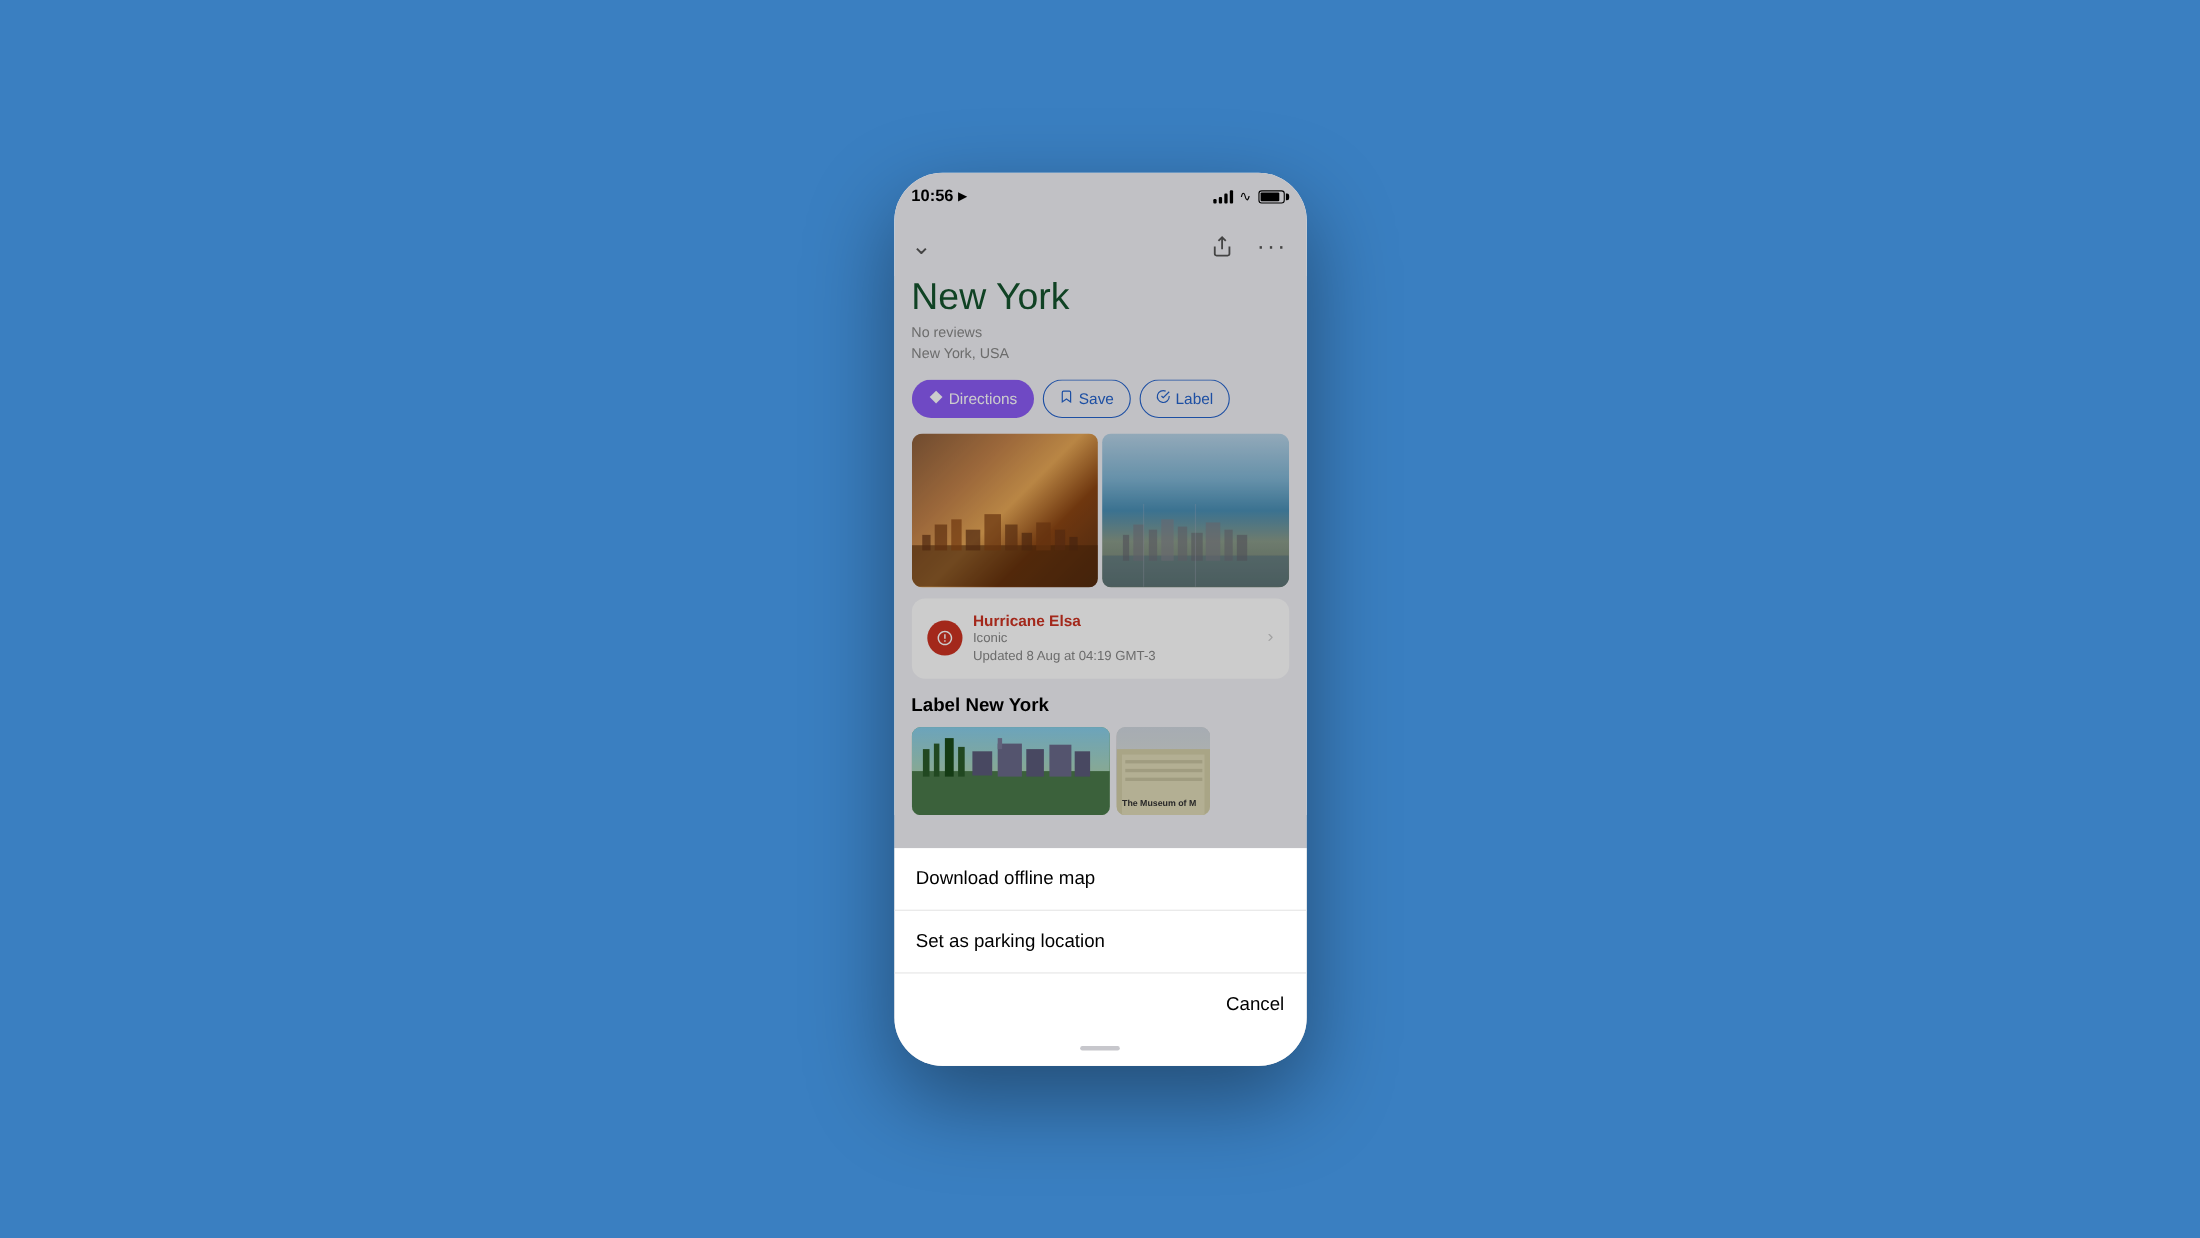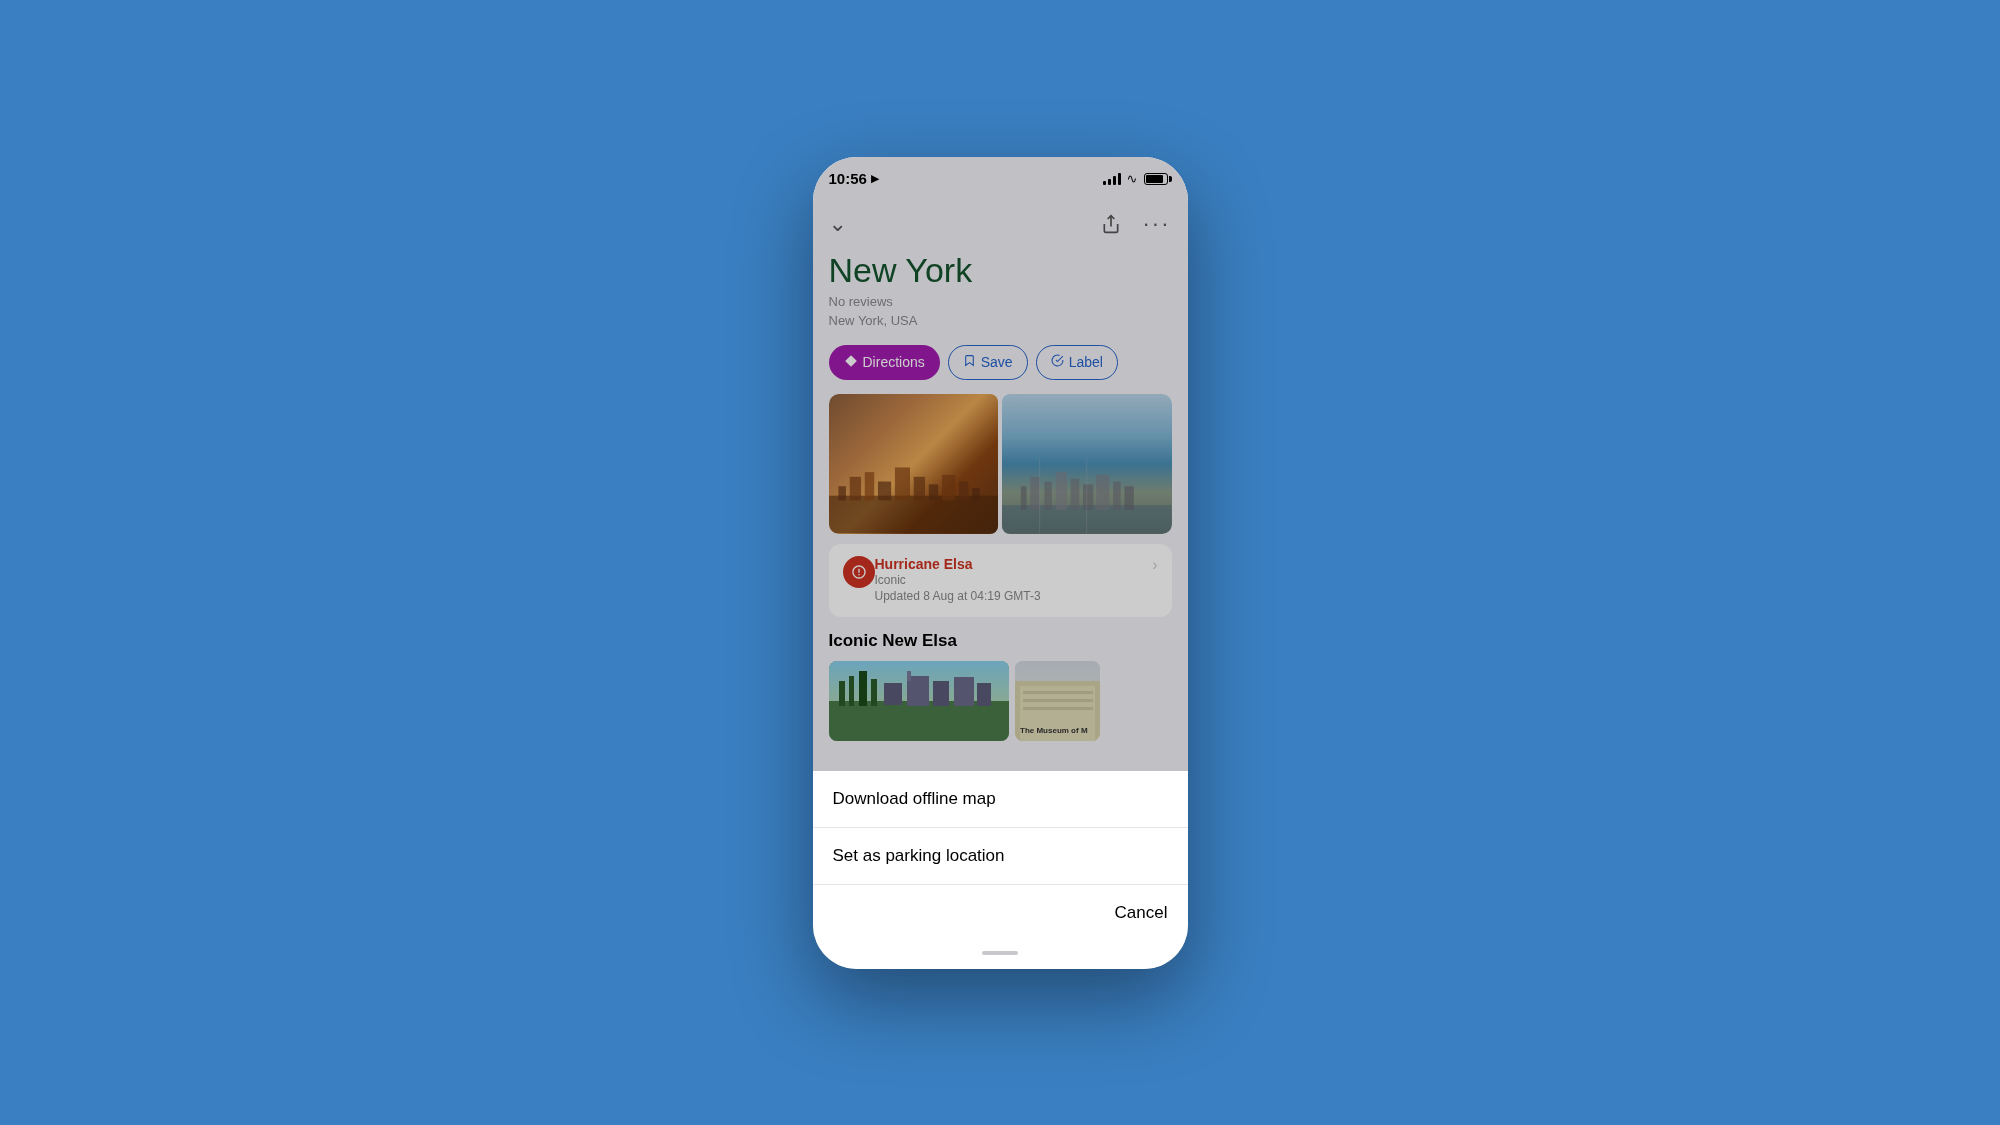--- a/index.html
+++ b/index.html
@@ -148,21 +148,21 @@
       gap: 5px;
       padding: 8px 14px;
       border-radius: 20px;
       font-size: 14px;
       font-weight: 500;
       cursor: pointer;
       white-space: nowrap;
       border: 1.5px solid transparent;
     }
     .action-btn.primary {
-      background: #a21caf;
+      background: #8b5cf6;
       color: #fff;
     }
     .action-btn.secondary {
       background: transparent;
       border-color: #2563cc;
       color: #2563cc;
     }
     .btn-icon {
       font-size: 14px;
     }
@@ -201,22 +201,22 @@
       width: 100%;
     }
 
     
     .alert-card {
       background: #fff;
       border-radius: 12px;
       padding: 12px 14px;
       margin-bottom: 14px;
       display: flex;
-      align-items: flex-start;
-      gap: 0;
+      align-items: center;
+      gap: 10px;
       cursor: pointer;
     }
     .alert-icon {
       width: 32px;
       height: 32px;
       background: #cc3322;
       border-radius: 50%;
       display: flex;
       align-items: center;
       justify-content: center;
@@ -438,21 +438,21 @@
           </svg>
         </div>
         <div class="alert-info">
           <div class="alert-title">Hurricane Elsa</div>
           <div class="alert-subtitle">Iconic</div>
           <div class="alert-subtitle">Updated 8 Aug at 04:19 GMT-3</div>
         </div>
         <span class="alert-chevron">›</span>
       </div>
 
-      <div class="section-title">Iconic New Elsa</div>
+      <div class="section-title">Label New York</div>
       <div class="iconic-strip">
         <div class="iconic-item iconic-item-1">
           <svg width="180" height="80" viewBox="0 0 180 80" xmlns="http://www.w3.org/2000/svg">
             <defs>
               <linearGradient id="sky1" x1="0" y1="0" x2="0" y2="1">
                 <stop offset="0%" stop-color="#87CEEB"></stop>
                 <stop offset="60%" stop-color="#B0D4B0"></stop>
               </linearGradient>
             </defs>
             <rect width="180" height="80" fill="url(#sky1)"></rect>

